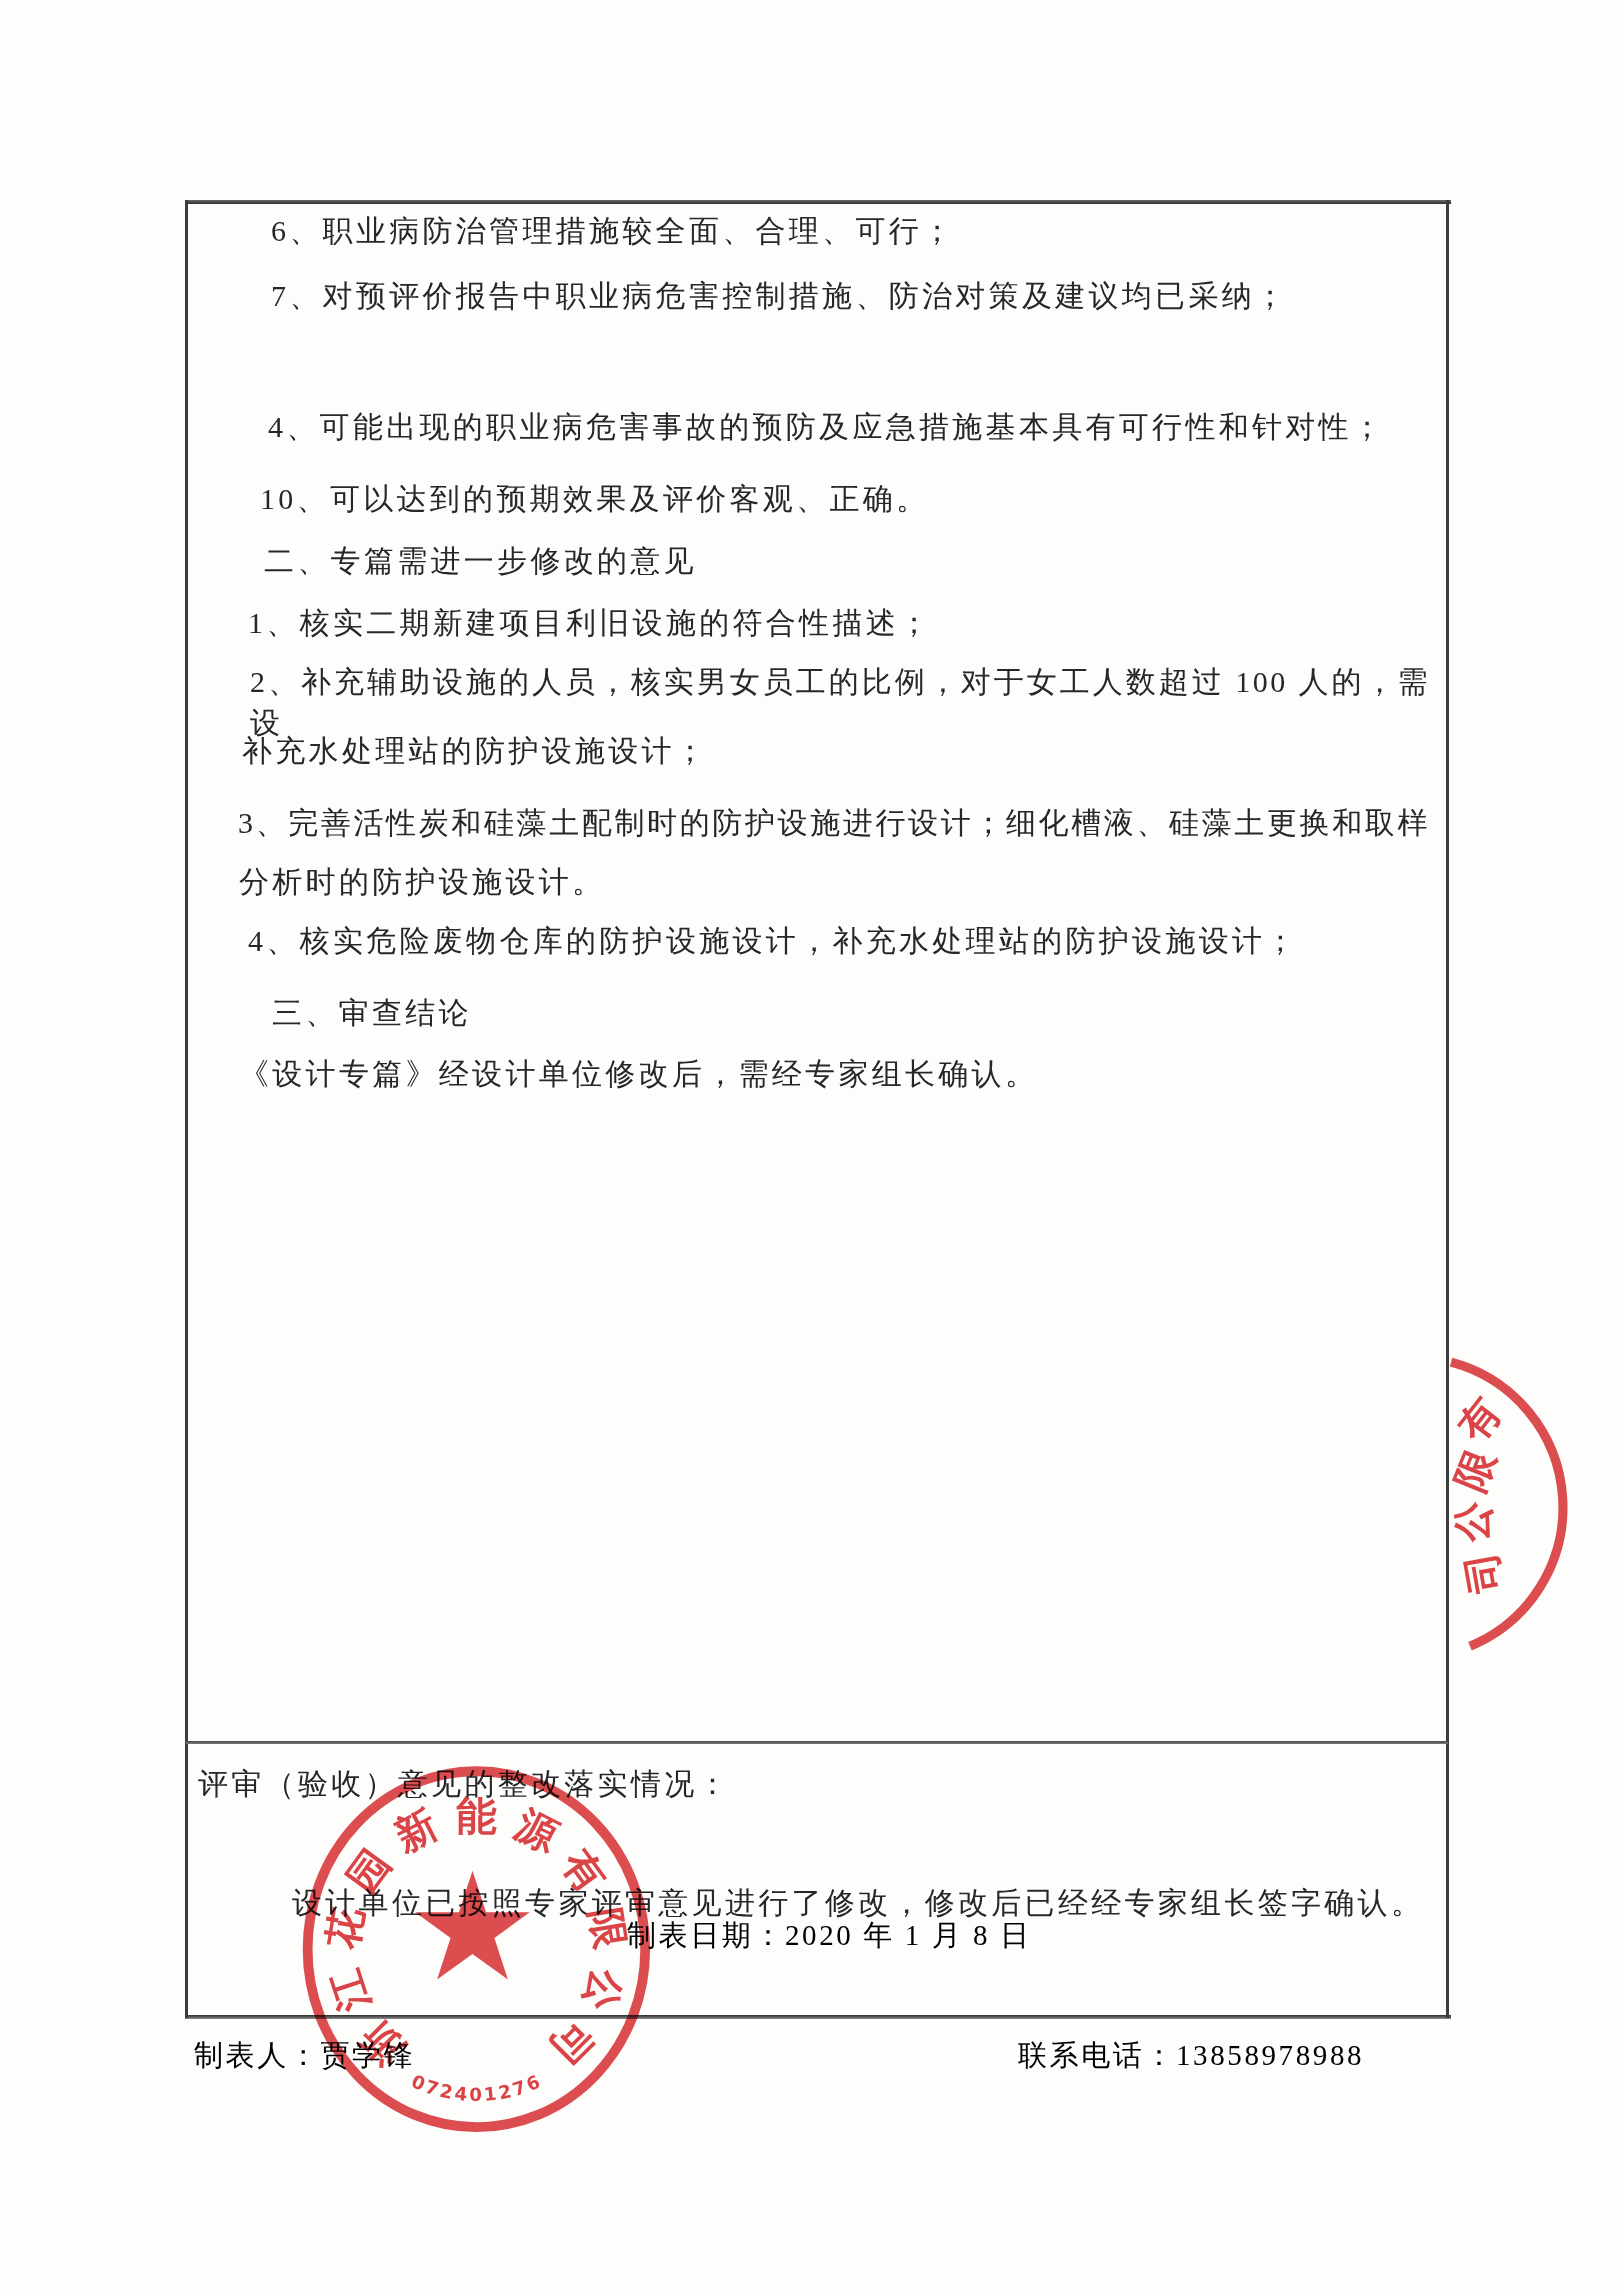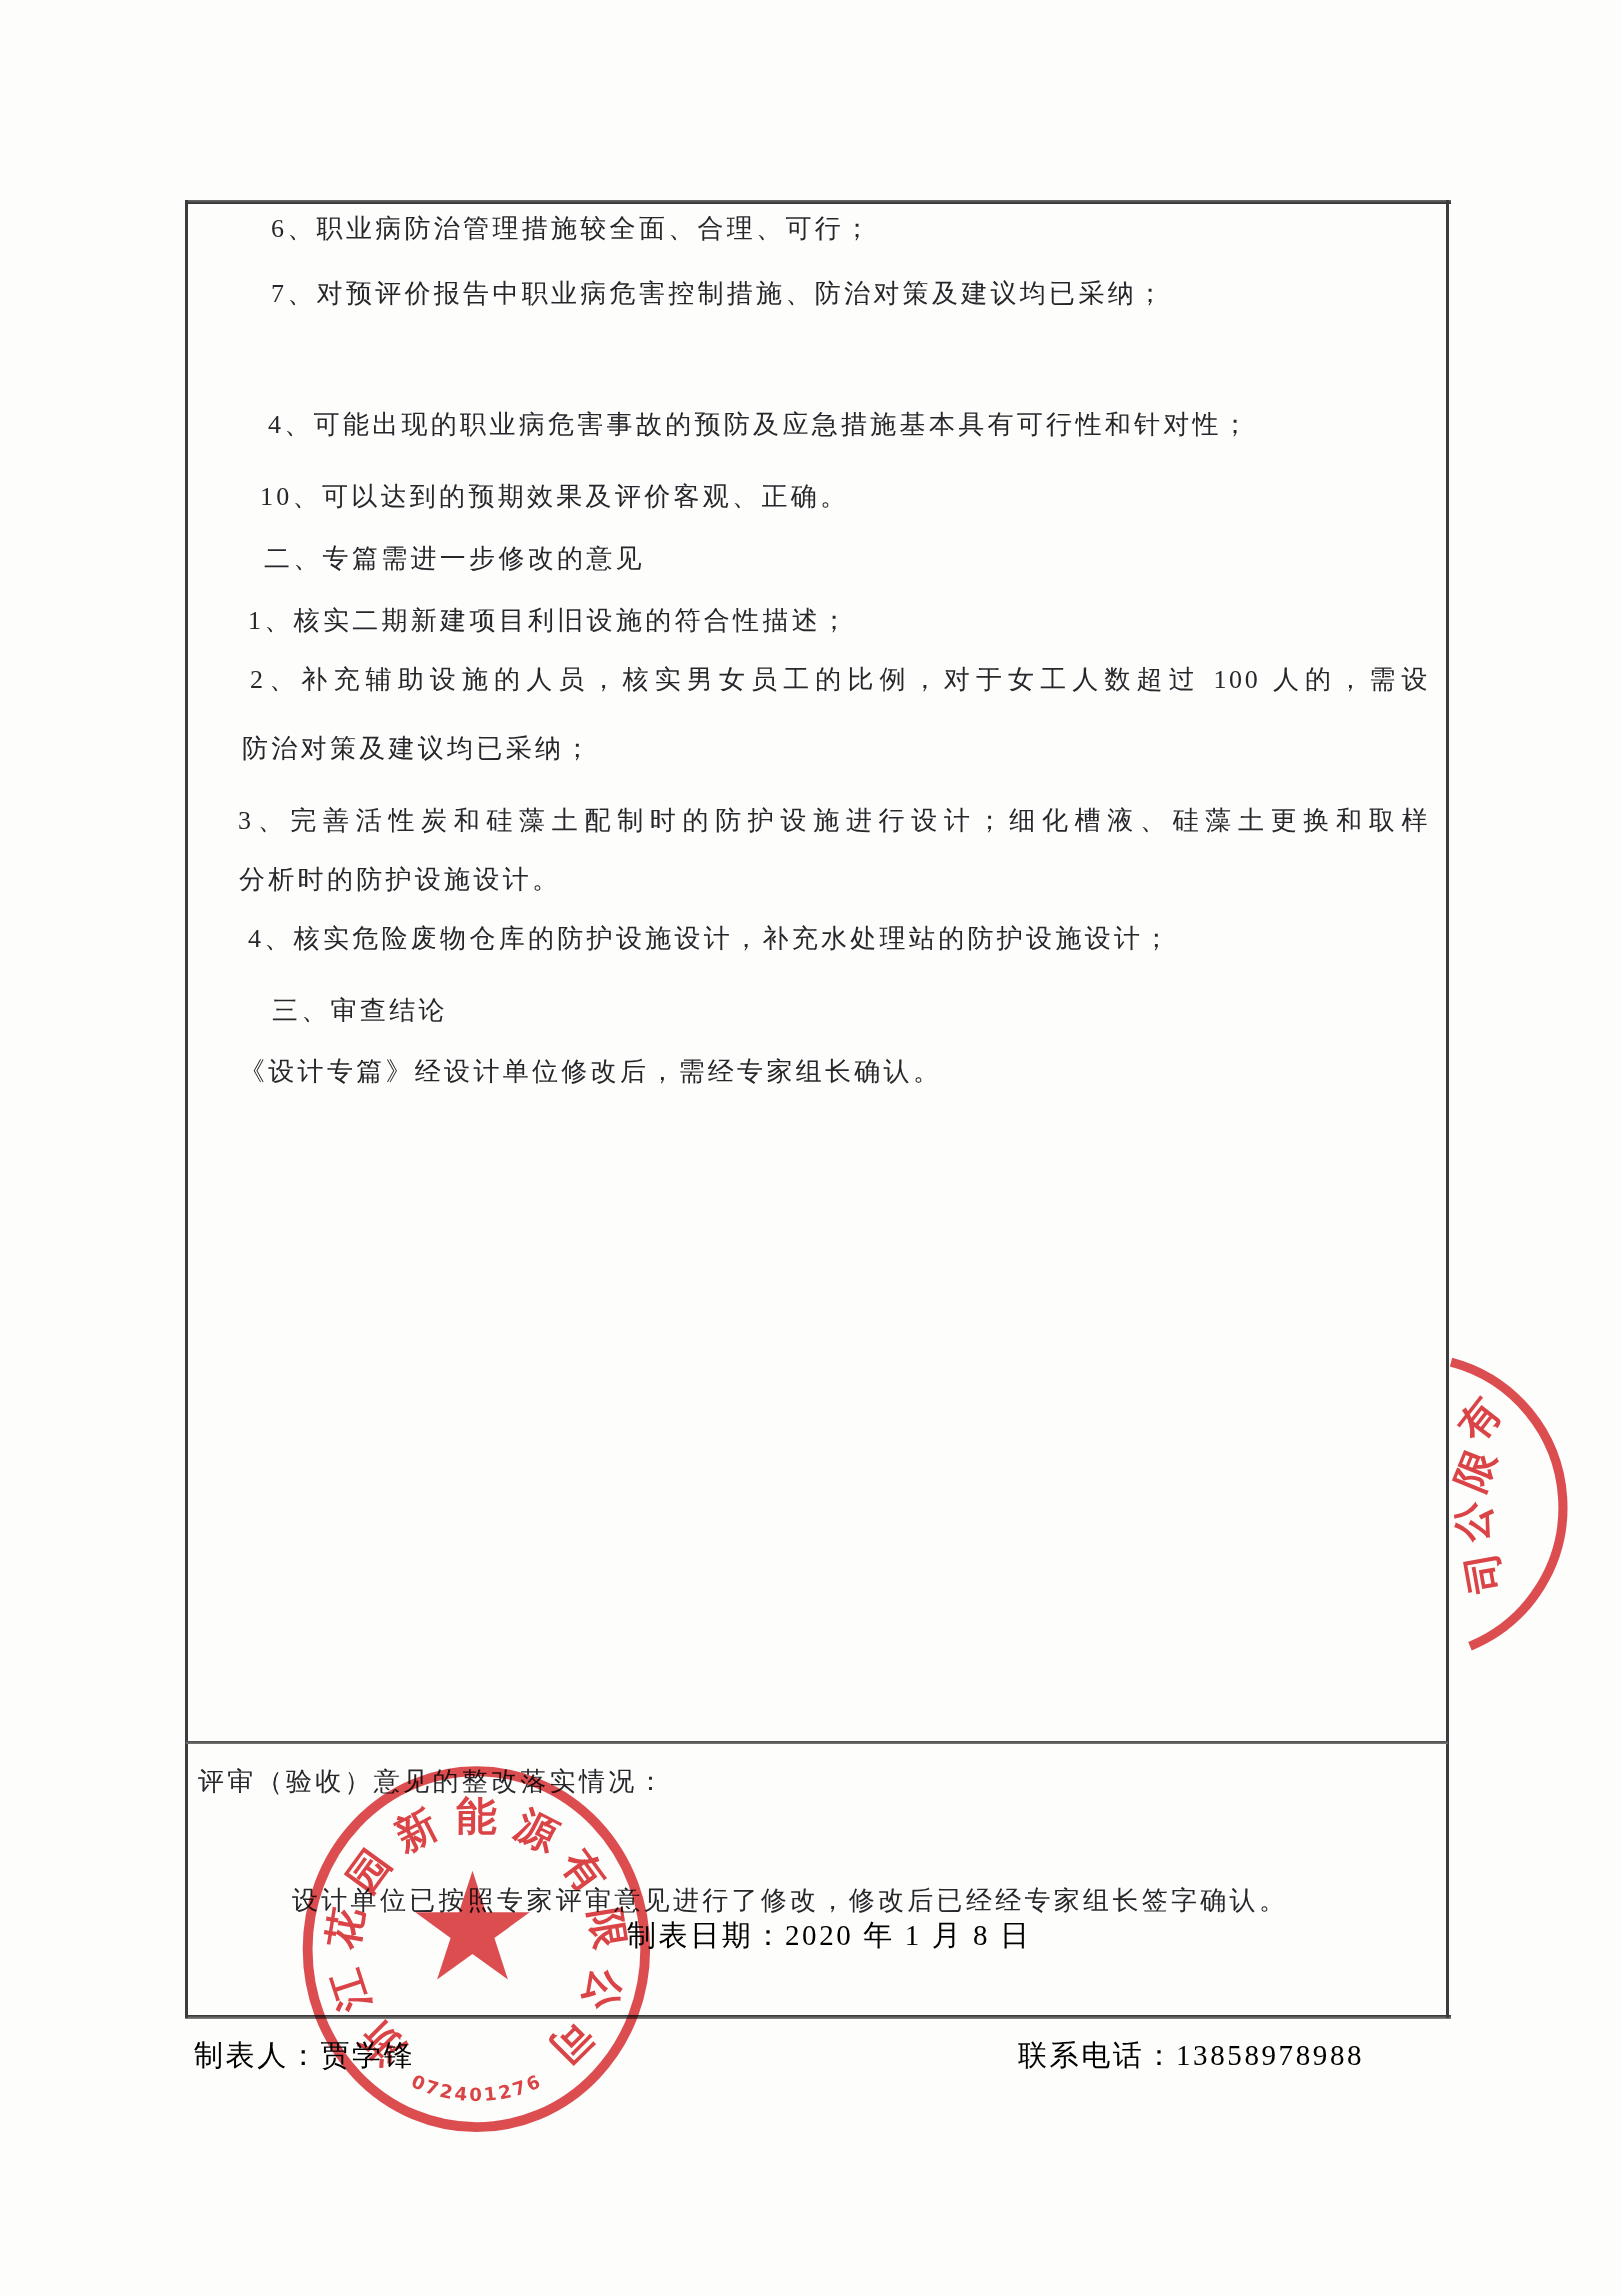--- a/index.html
+++ b/index.html
@@ -14,21 +14,21 @@
   
   .bline{position:absolute;background:#3c3c3e;}
   .b-top{left:185px;top:200px;width:1266px;height:3.9px;background:linear-gradient(#6a6a6a,#2e2e30);}
   .b-bottom{left:185px;top:2015px;width:1266px;height:3.9px;background:linear-gradient(#2e2e30,#8a8a8a);}
   .b-left{left:185px;top:200px;width:2.6px;height:1818px;}
   .b-right{left:1446px;top:200px;width:2.6px;height:1818px;}
   .b-div{left:186px;top:1741px;width:1262px;height:3.3px;background:linear-gradient(#4a4a4c,#777);}
   
   .ln{
     position:absolute;
-    font-size:26px;
+    font-size:30px;
     letter-spacing:3.3px;
     white-space:nowrap;
     color:#27272b;
   }
   .ln.just{
     white-space:normal;
     text-align:justify;
     text-align-last:justify;
     letter-spacing:2.6px;
   }
@@ -46,21 +46,21 @@
   <div class="bline b-right"></div>
   <div class="bline b-div"></div>
 
   <div class="ln" style="left:271px;top:211px;">6、职业病防治管理措施较全面、合理、可行；</div>
   <div class="ln" style="left:271px;top:276px;">7、对预评价报告中职业病危害控制措施、防治对策及建议均已采纳；</div>
   <div class="ln" style="left:268px;top:407px;">4、可能出现的职业病危害事故的预防及应急措施基本具有可行性和针对性；</div>
   <div class="ln" style="left:260px;top:479px;">10、可以达到的预期效果及评价客观、正确。</div>
   <div class="ln" style="left:264px;top:541px;">二、专篇需进一步修改的意见</div>
   <div class="ln" style="left:248px;top:603px;">1、核实二期新建项目利旧设施的符合性描述；</div>
   <div class="ln just" style="left:250px;top:662px;width:1180px;">2、补充辅助设施的人员，核实男女员工的比例，对于女工人数超过 100 人的，需设</div>
-  <div class="ln" style="left:242px;top:731px;">防治对策及建议均已采纳；</div>
+  <div class="ln" style="left:242px;top:731px;">补充水处理站的防护设施设计；</div>
   <div class="ln just" style="left:238px;top:803px;width:1192px;">3、完善活性炭和硅藻土配制时的防护设施进行设计；细化槽液、硅藻土更换和取样</div>
   <div class="ln" style="left:239px;top:862px;">分析时的防护设施设计。</div>
   <div class="ln" style="left:248px;top:921px;">4、核实危险废物仓库的防护设施设计，补充水处理站的防护设施设计；</div>
   <div class="ln" style="left:272px;top:993px;">三、审查结论</div>
   <div class="ln" style="left:239px;top:1054px;">《设计专篇》经设计单位修改后，需经专家组长确认。</div>
 
   <div class="ln" style="left:198px;top:1764px;">评审（验收）意见的整改落实情况：</div>
   <div class="ln" style="left:292px;top:1883px;">设计单位已按照专家评审意见进行了修改，修改后已经经专家组长签字确认。</div>
 
   <div class="footer-seg" style="left:194px;top:2036px;">制表人：贾学锋</div>

